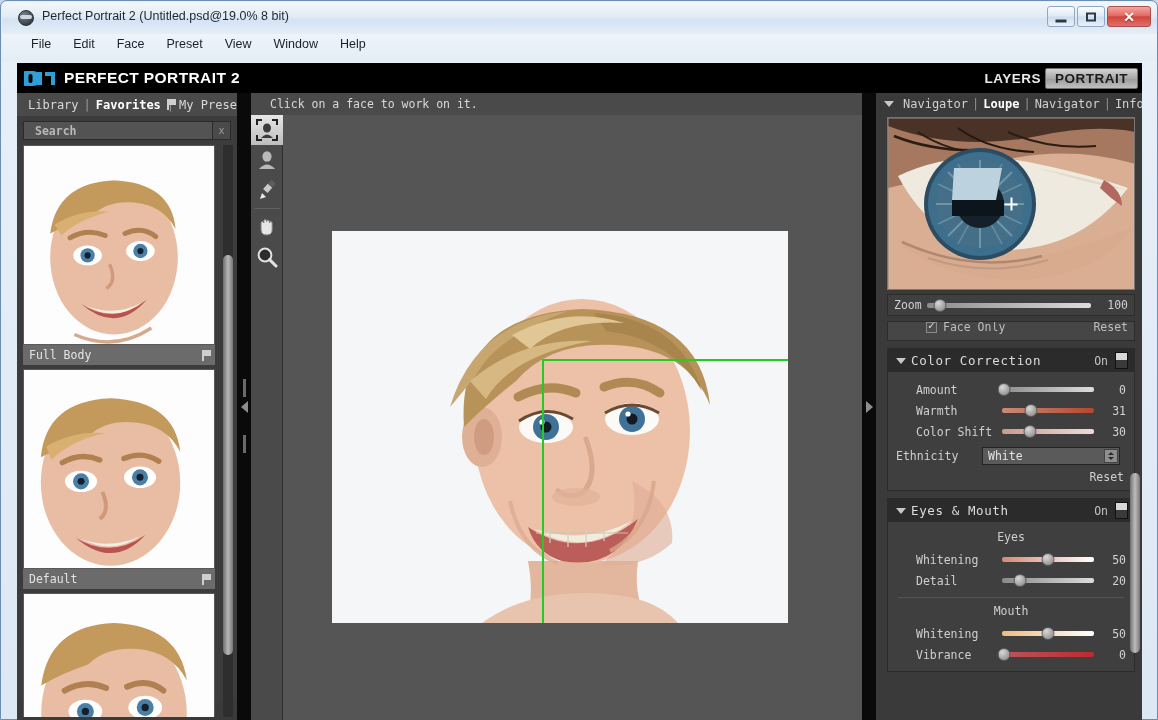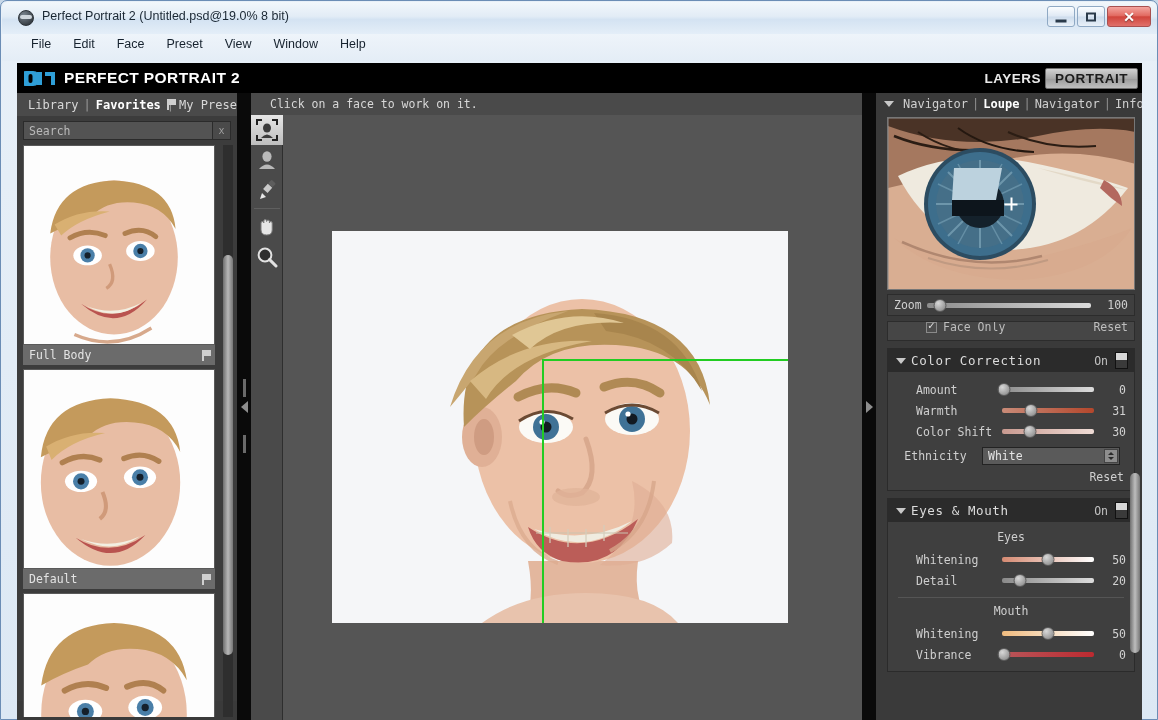--- a/index.html
+++ b/index.html
@@ -118,21 +118,21 @@
   .flag::after {
     content:""; position:absolute; left:2px; top:0; width:7px; height:6px; background:#cfcfcf;
   }
   .searchrow {
     position:absolute; left:6px; top:28px; width:208px; height:19px;
     display:flex;
   }
   .searchbox {
     flex:1; background:#535353; border:1px solid #2b2b2b;
     color:#cfcfcf; font-family:"DejaVu Sans Mono", monospace; font-size:11.5px;
-    padding:1px 5px; outline:none;
+    padding:1px 11px; outline:none;font-weight:bold;
   }
   .searchbox::placeholder { color:#b9b9b9; }
   .searchclear {
     width:18px; background:#4a4a4a; border:1px solid #2b2b2b; border-left:none;
     color:#a0a0a0; font-size:10px; display:flex; align-items:center; justify-content:center;
   }
   .presetlist {
     position:absolute; left:6px; top:52px; width:208px; height:572px;
     overflow:hidden;
   }
@@ -280,21 +280,21 @@
     border:1px solid #5c5c5c; transform:translateX(-50%);
   }
   .b-plain { background:linear-gradient(90deg,#8c8c8c,#dcdcdc); }
   .b-warm  { background:linear-gradient(90deg,#c98b78,#b4472c); }
   .b-shift { background:linear-gradient(90deg,#c99a90,#efdcd6); }
   .b-white { background:linear-gradient(90deg,#d58a72,#ffffff); }
   .b-detail{ background:linear-gradient(90deg,#8a8a8a,#dcdcdc); }
   .b-mouth { background:linear-gradient(90deg,#f0bb7e,#ffffff); }
   .b-vib   { background:linear-gradient(90deg,#b8565a,#bd2a30); }
   .selrow { display:flex; align-items:center; height:22px; font-size:11.5px; color:#cfcfcf; margin-top:3px; }
-  .selrow .lbl { width:86px; text-align:center; padding-right:7px; }
+  .selrow .lbl { width:86px; text-align:left; padding-right:7px; }
   .selbox {
     flex:1; height:18px; background:#5a5a5a; border:1px solid #232323;
     display:flex; align-items:center; padding-left:5px; color:#e4e4e4; font-size:11.5px;
     position:relative; margin-right:6px;
   }
   .spin {
     position:absolute; right:1px; top:1px; width:14px; height:14px;
     background:#8e8e8e; border:1px solid #444;
     display:flex; flex-direction:column; align-items:center; justify-content:center; gap:2px;
   }

